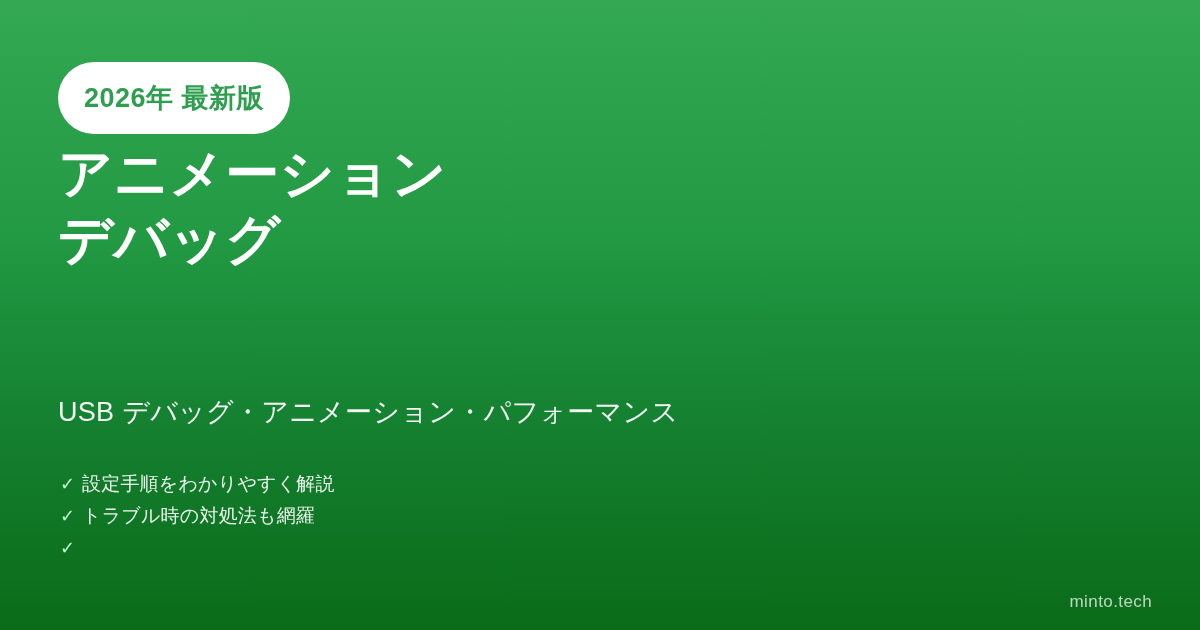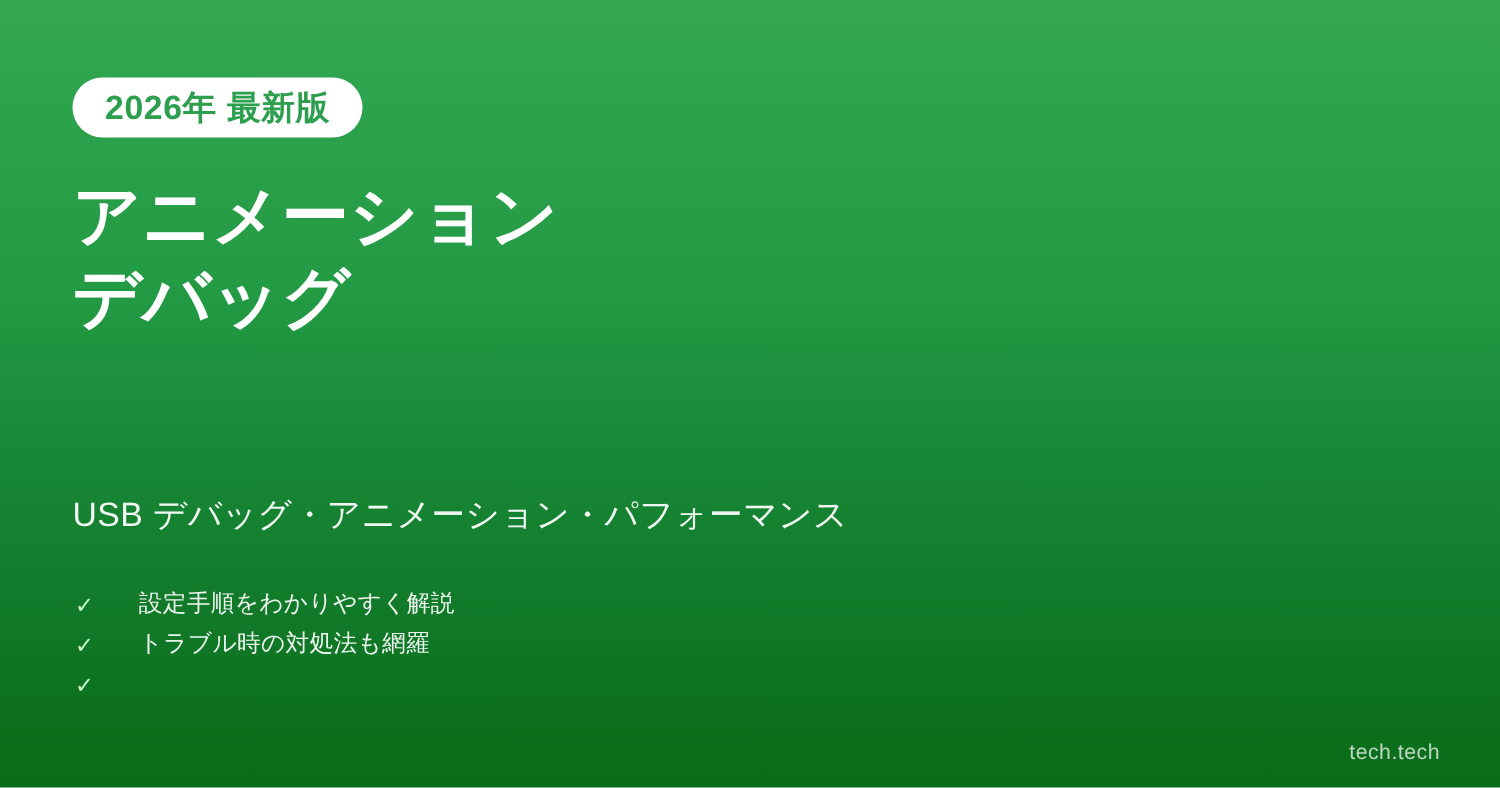--- a/index.html
+++ b/index.html
@@ -27,21 +27,21 @@
   .badge-row {
     position: absolute;
     left: 58px;
     top: 62px;
   }
   .badge {
     display: inline-flex;
     align-items: center;
     justify-content: center;
     height: 48px;
-    padding: 0 26px;
+    padding: 12px 26px;
     border-radius: 999px;
     background: #ffffff;
     color: #2e9e4f;
     font-size: 27px;
     font-weight: bold;
     line-height: 1;
     letter-spacing: 0.5px;
     white-space: nowrap;
   }
 
@@ -98,21 +98,20 @@
   .bullet-check {
     display: inline-block;
     width: 22px;
     flex: 0 0 22px;
     color: rgba(210, 255, 215, 0.95);
     font-size: 18px;
     font-weight: normal;
   }
   .bullet-text {
     display: inline-block;
-    margin-left: 29px;
   }
 
   
   .footer {
     position: absolute;
     right: 48px;
     bottom: 18px;
     color: rgba(255, 255, 255, 0.72);
     font-size: 17px;
     line-height: 20px;
@@ -143,15 +142,15 @@
     </li>
     <li class="bullet">
       <span class="bullet-check">✓</span>
       <span class="bullet-text">トラブル時の対処法も網羅</span>
     </li>
     <li class="bullet">
       <span class="bullet-check">✓</span>
     </li>
   </ul>
 
-  <div class="footer">tech.tech</div>
+  <div class="footer">minto.tech</div>
 
 </div>
 
 </body></html>

